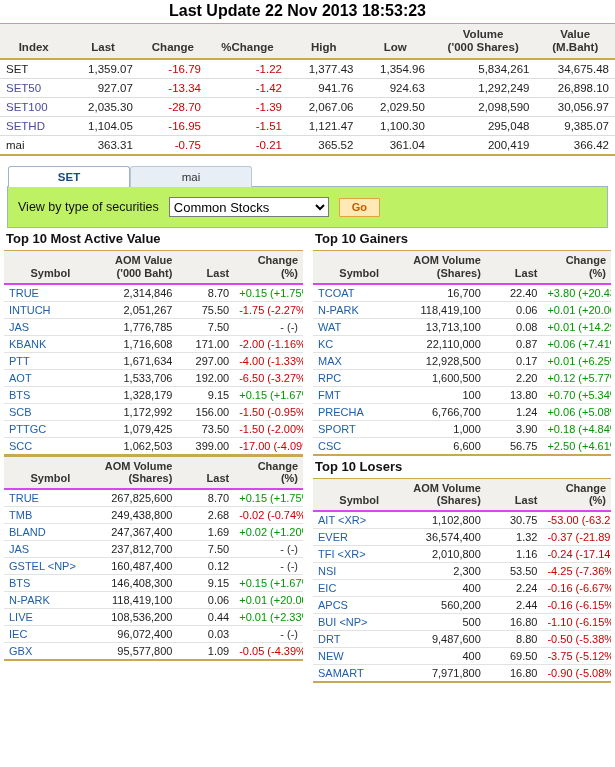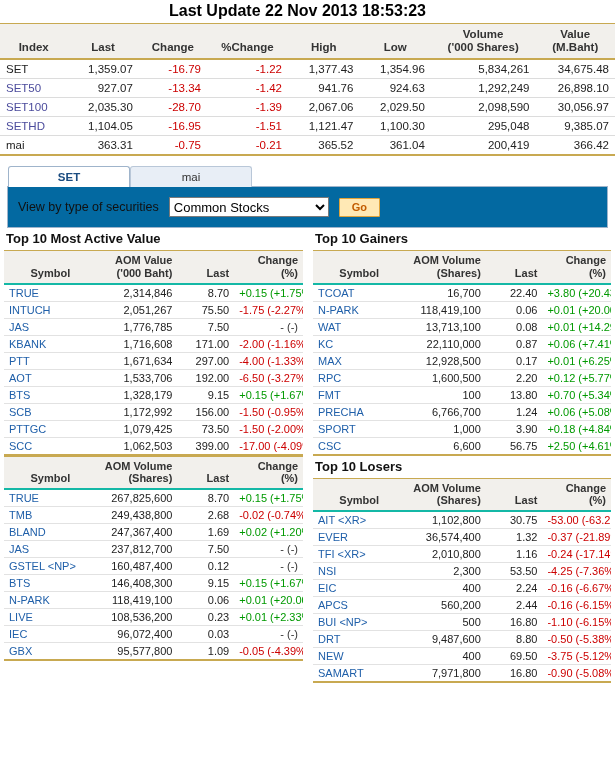--- a/index.html
+++ b/index.html
@@ -73,21 +73,21 @@
     background: #ffffff;
     font-weight: bold;
     color: #1b4c80;
     border-color: #9fb4cb;
   }
 
   
   .viewby {
     margin: 0 7px;
     border: 1px solid #9fb4cb;
-    background: #0369a1;
+    background: #bef264;
     padding: 9px 10px;
     display: flex;
     align-items: center;
     gap: 10px;
     height: 42px;
   }
   .viewby .label { font-size: 12.5px; color: #111; }
   .viewby select {
     font-family: "Liberation Sans", sans-serif;
     font-size: 13px;
@@ -127,21 +127,21 @@
 
   .rank-table { width: 100%; font-size: 11px; table-layout: fixed; }
   .rank-table thead th {
     background: #f2f0ec;
     color: #333;
     font-weight: bold;
     text-align: right;
     vertical-align: bottom;
     padding: 3px 5px;
     border-top: 1px solid #c8a951;
-    border-bottom: 2px solid #14b8a6;
+    border-bottom: 2px solid #d946ef;
     line-height: 1.15;
   }
   .rank-table thead th.sym { text-align: center; }
   .rank-table tbody td {
     text-align: right;
     padding: 2px 5px;
     border-bottom: 1px solid #e2e2e2;
     white-space: nowrap;
     overflow: hidden;
   }
@@ -472,21 +472,21 @@
           </tr>
           <tr>
             <td class="sym">N-PARK</td>
             <td>118,419,100</td>
             <td>0.06</td>
             <td class="pos">+0.01 (+20.00%)</td>
           </tr>
           <tr>
             <td class="sym">LIVE</td>
             <td>108,536,200</td>
-            <td>0.23</td>
+            <td>0.44</td>
             <td class="pos">+0.01 (+2.33%)</td>
           </tr>
           <tr>
             <td class="sym">IEC</td>
             <td>96,072,400</td>
             <td>0.03</td>
             <td class="sub">- (-)</td>
           </tr>
           <tr>
             <td class="sym">GBX</td>

